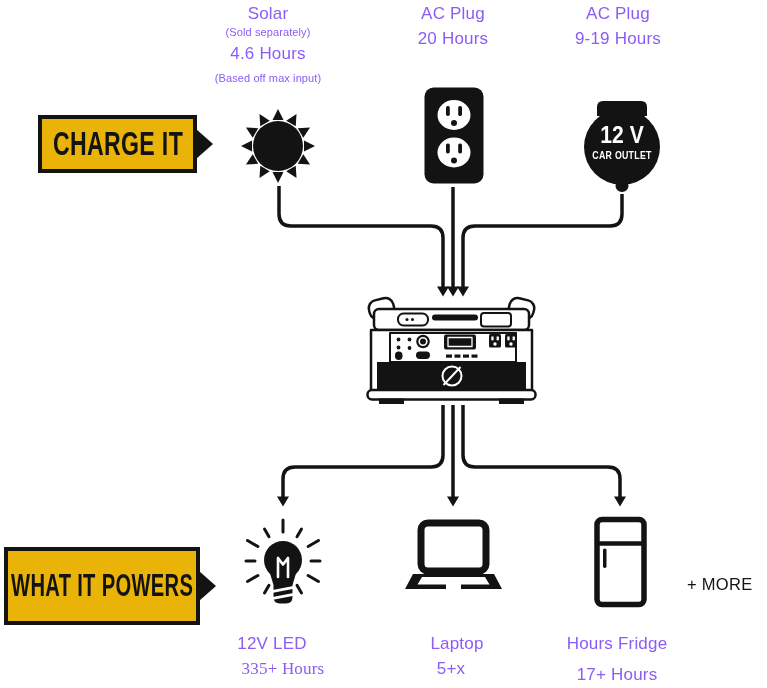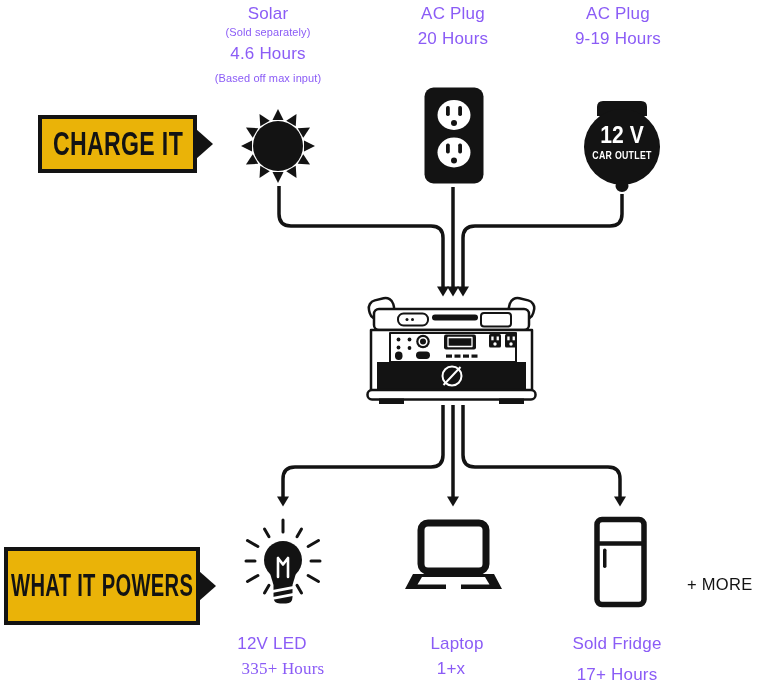--- a/index.html
+++ b/index.html
@@ -193,19 +193,19 @@
   <div class="lbl t17" style="left:453px;top:4px;">AC Plug</div>
   <div class="lbl t17" style="left:453px;top:29px;">20 Hours</div>
 
   <div class="lbl t17" style="left:618px;top:4px;">AC Plug</div>
   <div class="lbl t17" style="left:618px;top:29px;">9-19 Hours</div>
 
   <div class="lbl t17" style="left:272px;top:634px;">12V LED</div>
   <div class="lbl t17" style="left:283px;top:659px;font-family:Liberation Serif, serif;">335+ Hours</div>
 
   <div class="lbl t17" style="left:451px;top:634px;margin-left:6px;">Laptop</div>
-  <div class="lbl t17" style="left:451px;top:659px;">1+x</div>
-
-  <div class="lbl t17" style="left:617px;top:634px;">Sold Fridge</div>
+  <div class="lbl t17" style="left:451px;top:659px;">5+x</div>
+
+  <div class="lbl t17" style="left:617px;top:634px;">Hours Fridge</div>
   <div class="lbl t17" style="left:617px;top:665px;">17+ Hours</div>
 
   <div class="more" style="left:687px;top:569px;">+ MORE</div>
 </div>
 
 </body></html>

